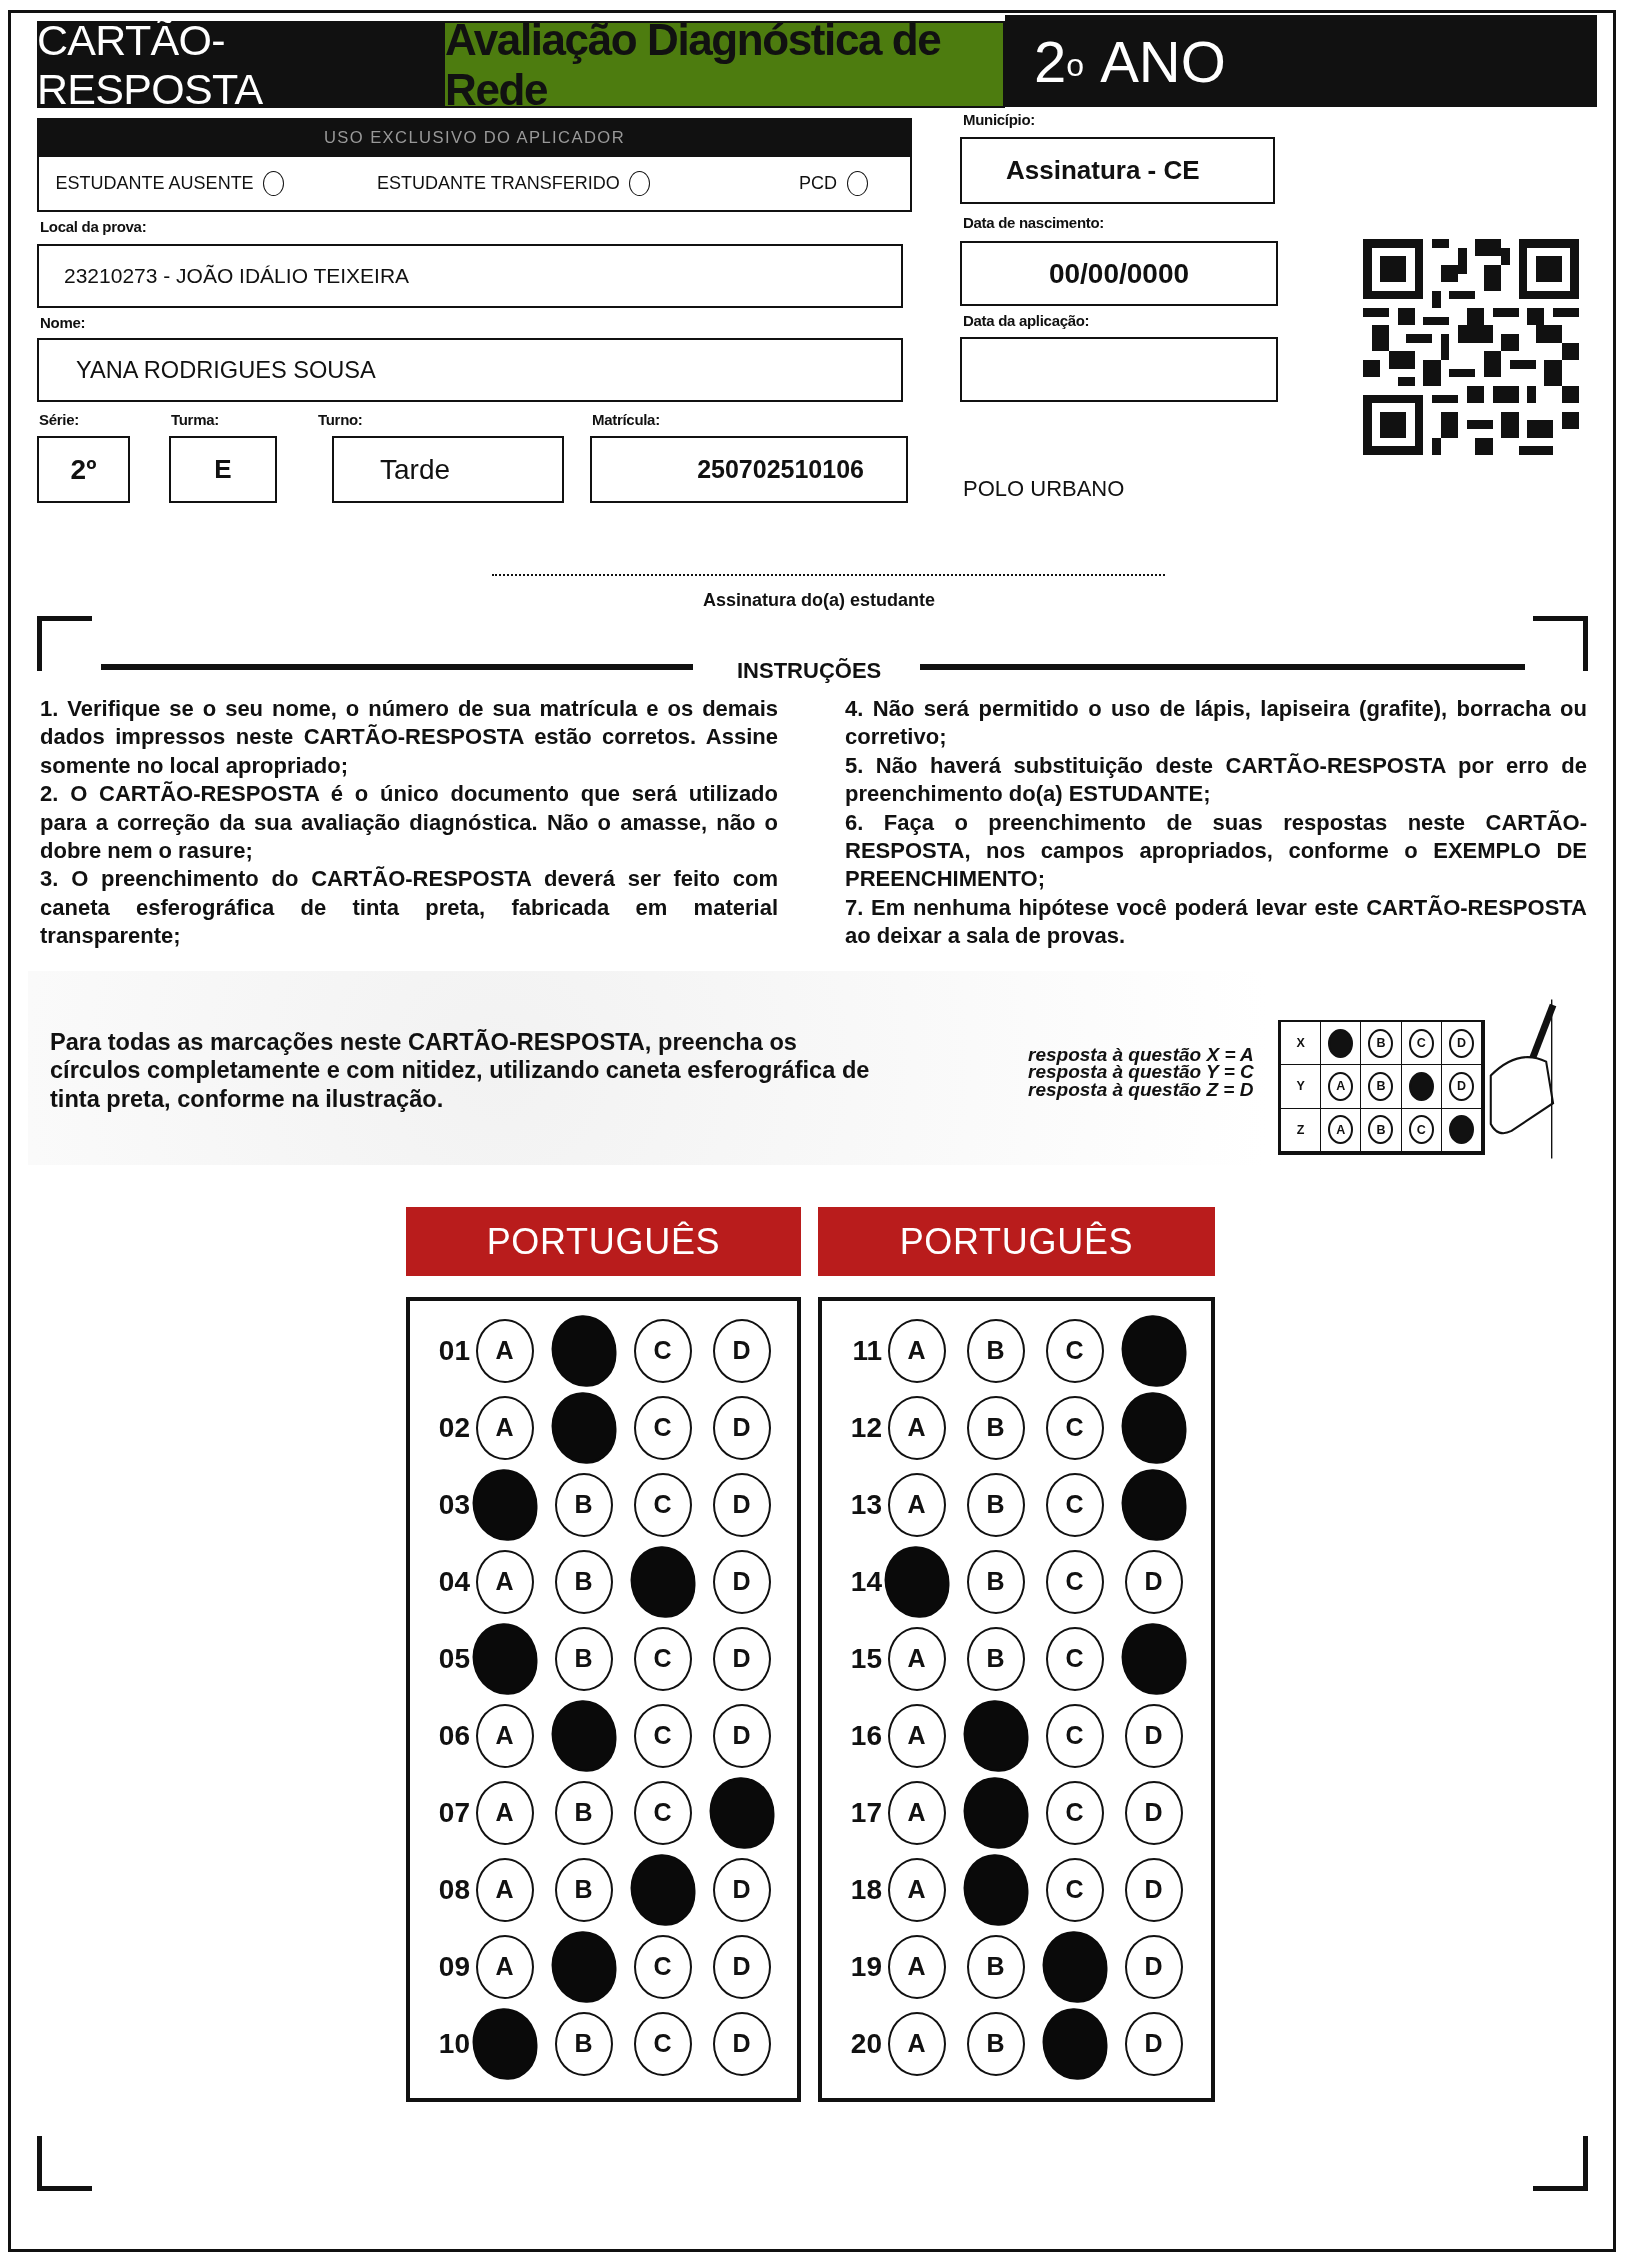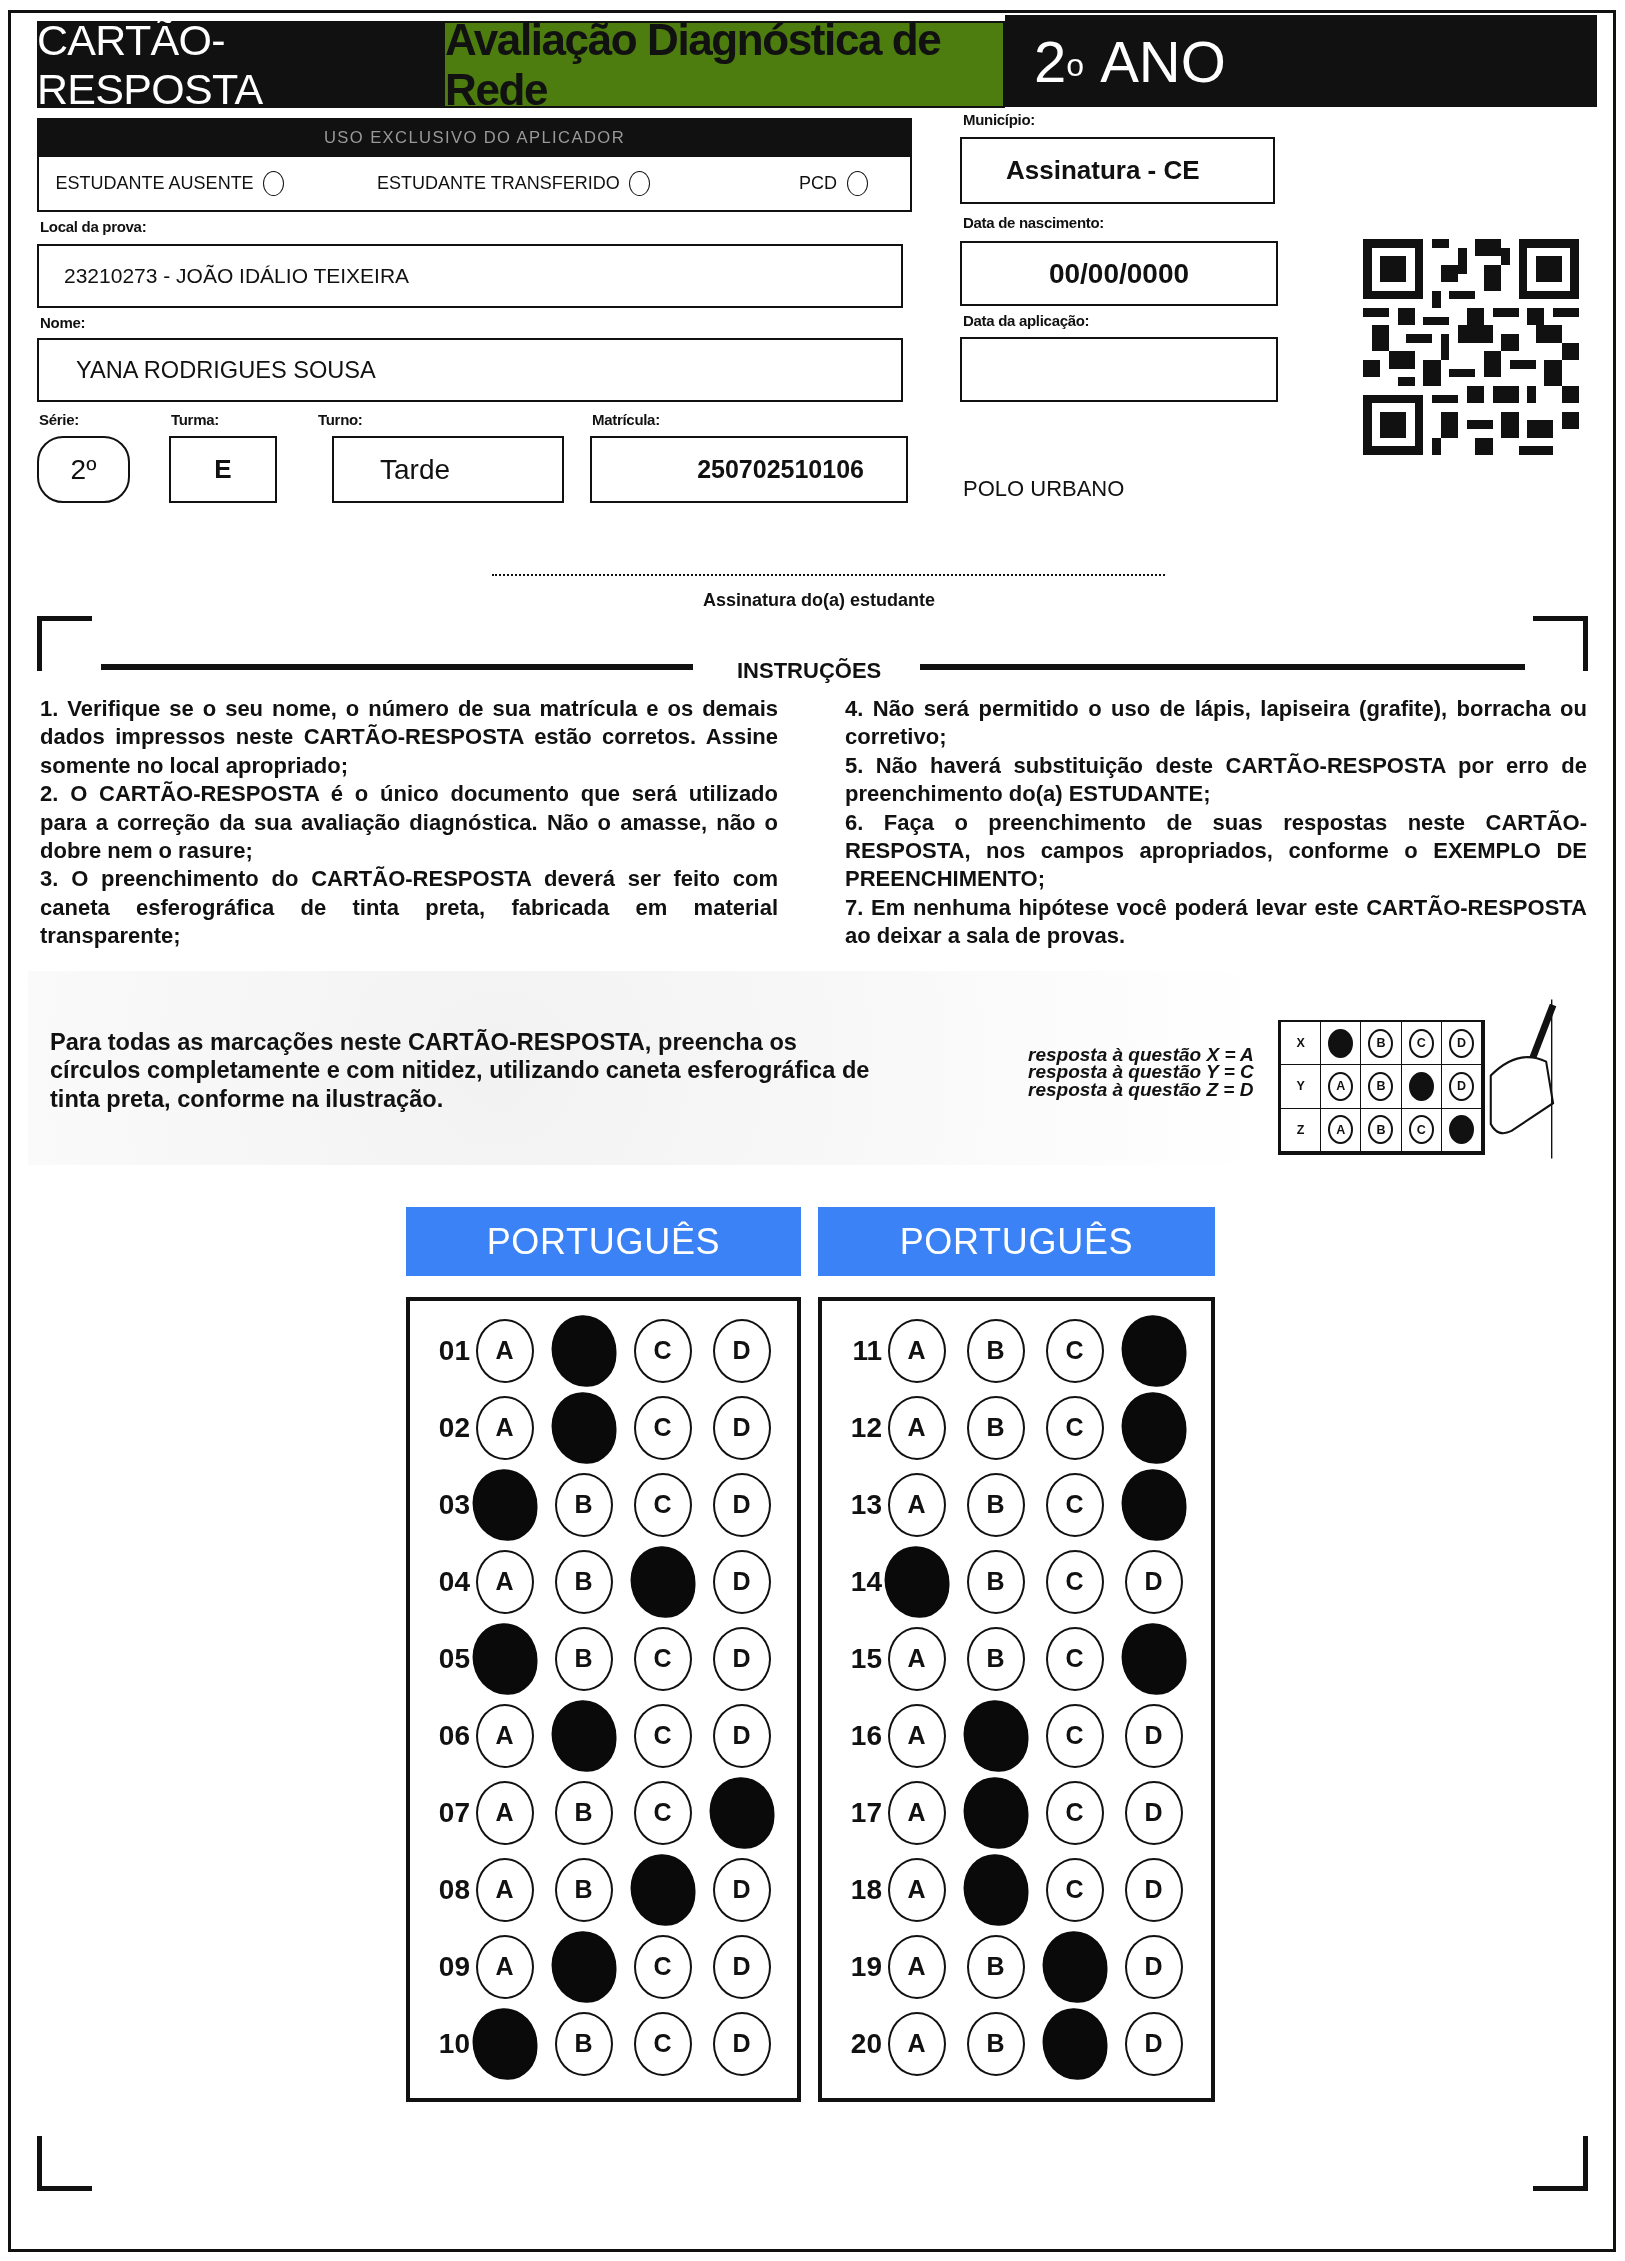--- a/index.html
+++ b/index.html
@@ -22,21 +22,21 @@
   .instr-line{height:5.5px;background:#111;}
   .instr{font-size:22px;font-weight:bold;line-height:28.4px;text-align:justify;}
   .instr p{margin:0;}
   .hint{left:28px;top:971px;width:1568px;height:194px;background:radial-gradient(circle at 30% 50%, #f2f2f2 0%, #fff 70%);}
   .hint-text{left:50px;top:1028px;width:832px;font-size:23.6px;font-weight:bold;line-height:28.4px;color:#111;}
   .ex-lbl{font-size:19px;font-weight:bold;line-height:17.3px;font-style:italic;}
   .ex-grid{left:1278px;top:1020px;width:207px;height:135px;border:3.5px solid #111;border-top:2.8px solid #111;display:grid;grid-template-columns:repeat(5,1fr);grid-template-rows:repeat(3,1fr);}
   .ex-cell{border-right:1.4px solid #111;border-bottom:1.4px solid #111;display:flex;align-items:center;justify-content:center;font-size:12.5px;font-weight:bold;}
   .ex-bub{width:25px;height:29px;border:2.1px solid #111;border-radius:50%;display:flex;align-items:center;justify-content:center;font-size:12.5px;box-sizing:border-box;}
   .ex-bub.on{background:#111;}
-  .sect-h{height:69px;background:#3b82f6;color:#fff;font-size:36px;display:flex;align-items:center;justify-content:center;letter-spacing:0.7px;}
+  .sect-h{height:69px;background:#b91c1c;color:#fff;font-size:36px;display:flex;align-items:center;justify-content:center;letter-spacing:0.7px;}
   .grid{border:4.2px solid #111;}
   .qrow{position:absolute;left:0;width:100%;height:69px;display:flex;align-items:center;}
   .qnum{width:46px;text-align:right;font-size:28px;font-weight:bold;margin-left:14px;margin-right:5.5px;}
   .bub{width:58px;height:64px;border:2.8px solid #111;border-radius:50%;box-sizing:border-box;display:flex;align-items:center;justify-content:center;font-size:25px;font-weight:bold;margin-right:21px;background:#fff;}
   .bub.on{background:#0a0a0a;border-color:#0a0a0a;color:transparent;transform:scale(1.12);border-radius:48% 52% 46% 54%;}
 </style>
 </head>
 <body>
 
 <div class="abs frame"></div>
@@ -67,21 +67,21 @@
 <div class="abs box" style="left:37px;top:244px;width:866px;height:64px;padding-left:25px;font-size:21px;">
   <span>23210273 - JOÃO IDÁLIO TEIXEIRA</span>
 </div>
 
 <div class="abs lbl" style="left:40px;top:314px;">Nome:</div>
 <div class="abs box" style="left:37px;top:338px;width:866px;height:64px;padding-left:37px;font-size:23.6px;">
   <span>YANA RODRIGUES SOUSA</span>
 </div>
 
 <div class="abs lbl" style="left:39px;top:411px;">Série:</div>
-<div class="abs box" style="left:37px;top:436px;width:93px;height:67px;justify-content:center;font-weight:normal;font-size:28px;border-radius:26px;">
+<div class="abs box" style="left:37px;top:436px;width:93px;height:67px;justify-content:center;font-weight:bold;font-size:28px;">
   <span>2º</span>
 </div>
 <div class="abs lbl" style="left:171px;top:411px;">Turma:</div>
 <div class="abs box" style="left:169px;top:436px;width:108px;height:67px;justify-content:center;font-weight:bold;font-size:26px;">
   <span>E</span>
 </div>
 <div class="abs lbl" style="left:318px;top:411px;">Turno:</div>
 <div class="abs box" style="left:332px;top:436px;width:232px;height:67px;padding-left:46px;font-size:28px;">
   <span>Tarde</span>
 </div>

